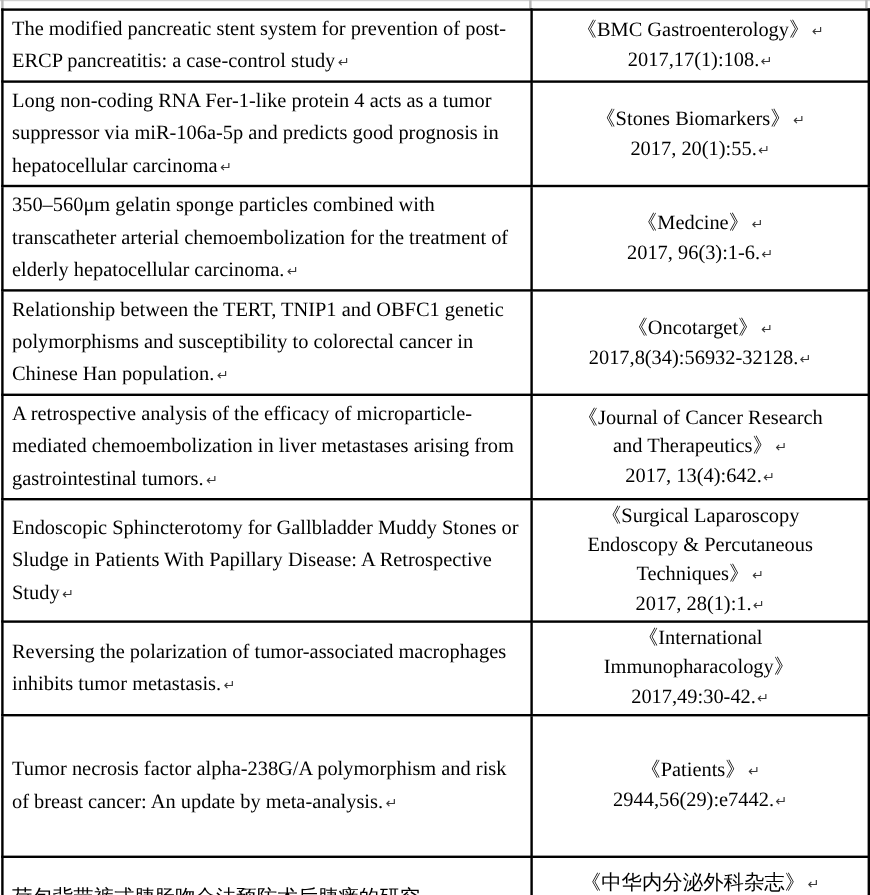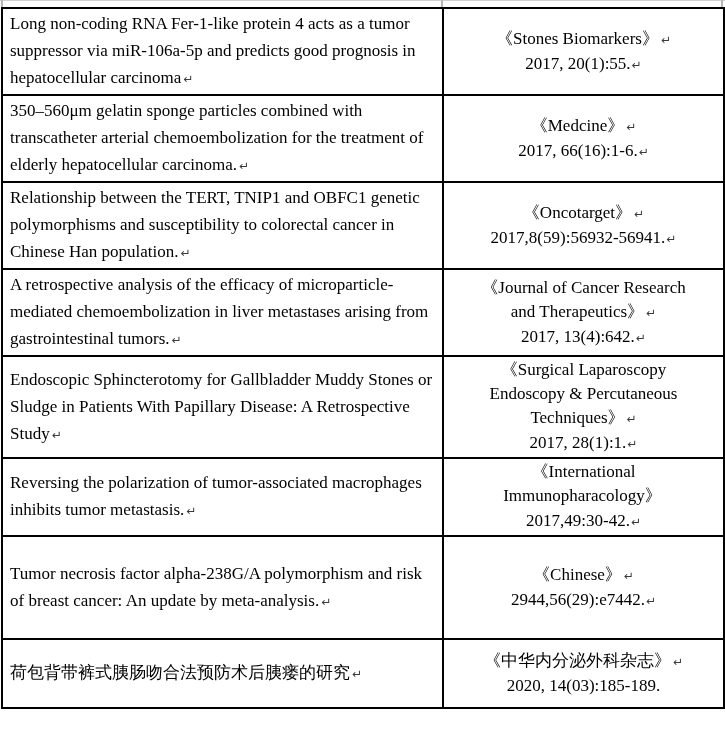--- a/index.html
+++ b/index.html
@@ -39,54 +39,58 @@
   <div class="stub s2"></div>
   <div class="stub s3"></div>
 
   <table class="pubs">
     <colgroup>
       <col style="width:441px">
       <col style="width:281px">
     </colgroup>
     <tbody>
 
+      <tr style="height:55px">
+        <td class="title-cell"><span>The modified pancreatic stent system for prevention of post-ERCP pancreatitis: a case-control study</span><span class="pmark">↵</span></td>
+        <td class="journal-cell"><span>《BMC Gastroenterology》</span><span class="pmark">↵</span><br><span>2017,17(1):108.</span><span class="pmark tight">↵</span></td>
+      </tr>
 
       <tr style="height:85px">
         <td class="title-cell"><span>Long non-coding RNA Fer-1-like protein 4 acts as a tumor suppressor via miR-106a-5p and predicts good prognosis in hepatocellular carcinoma</span><span class="pmark">↵</span></td>
         <td class="journal-cell"><span>《Stones Biomarkers》</span><span class="pmark">↵</span><br><span>2017, 20(1):55.</span><span class="pmark tight">↵</span></td>
       </tr>
 
       <tr style="height:80px">
         <td class="title-cell"><span>350–560μm gelatin sponge particles combined with transcatheter arterial chemoembolization for the treatment of elderly hepatocellular carcinoma.</span><span class="pmark">↵</span></td>
-        <td class="journal-cell"><span>《Medcine》</span><span class="pmark">↵</span><br><span>2017, 66(16):1-6.</span><span class="pmark tight">↵</span></td>
+        <td class="journal-cell"><span>《Medcine》</span><span class="pmark">↵</span><br><span>2017, 96(3):1-6.</span><span class="pmark tight">↵</span></td>
       </tr>
 
       <tr style="height:80px">
         <td class="title-cell"><span>Relationship between the TERT, TNIP1 and OBFC1 genetic polymorphisms and susceptibility to colorectal cancer in Chinese Han population.</span><span class="pmark">↵</span></td>
-        <td class="journal-cell"><span>《Oncotarget》</span><span class="pmark">↵</span><br><span>2017,8(59):56932-56941.</span><span class="pmark tight">↵</span></td>
+        <td class="journal-cell"><span>《Oncotarget》</span><span class="pmark">↵</span><br><span>2017,8(34):56932-32128.</span><span class="pmark tight">↵</span></td>
       </tr>
 
       <tr style="height:77px">
         <td class="title-cell"><span>A retrospective analysis of the efficacy of microparticle-mediated chemoembolization in liver metastases arising from gastrointestinal tumors.</span><span class="pmark">↵</span></td>
         <td class="journal-cell"><span>《Journal of Cancer Research<br>and Therapeutics》</span><span class="pmark">↵</span><br><span>2017, 13(4):642.</span><span class="pmark tight">↵</span></td>
       </tr>
 
       <tr style="height:95px">
         <td class="title-cell"><span>Endoscopic Sphincterotomy for Gallbladder Muddy Stones or Sludge in Patients With Papillary Disease: A Retrospective Study</span><span class="pmark">↵</span></td>
         <td class="journal-cell"><span>《Surgical Laparoscopy<br>Endoscopy &amp; Percutaneous<br>Techniques》</span><span class="pmark">↵</span><br><span>2017, 28(1):1.</span><span class="pmark tight">↵</span></td>
       </tr>
 
       <tr style="height:60px">
         <td class="title-cell"><span>Reversing the polarization of tumor-associated macrophages inhibits tumor metastasis.</span><span class="pmark">↵</span></td>
         <td class="journal-cell"><span>《International<br>Immunopharacology》</span><span class="pmark"></span><br><span>2017,49:30-42.</span><span class="pmark tight">↵</span></td>
       </tr>
 
-      <tr style="height:103px">
+      <tr style="height:118px">
         <td class="title-cell"><span>Tumor necrosis factor alpha-238G/A polymorphism and risk of breast cancer: An update by meta-analysis.</span><span class="pmark">↵</span></td>
-        <td class="journal-cell"><span>《Chinese》</span><span class="pmark">↵</span><br><span>2944,56(29):e7442.</span><span class="pmark tight">↵</span></td>
+        <td class="journal-cell"><span>《Patients》</span><span class="pmark">↵</span><br><span>2944,56(29):e7442.</span><span class="pmark tight">↵</span></td>
       </tr>
 
       <tr style="height:69px">
         <td class="title-cell"><span>荷包背带裤式胰肠吻合法预防术后胰瘘的研究</span><span class="pmark">↵</span></td>
         <td class="journal-cell"><span>《中华内分泌外科杂志》</span><span class="pmark">↵</span><br><span>2020, 14(03):185-189.</span></td>
       </tr>
 
     </tbody>
   </table>
 </div>

